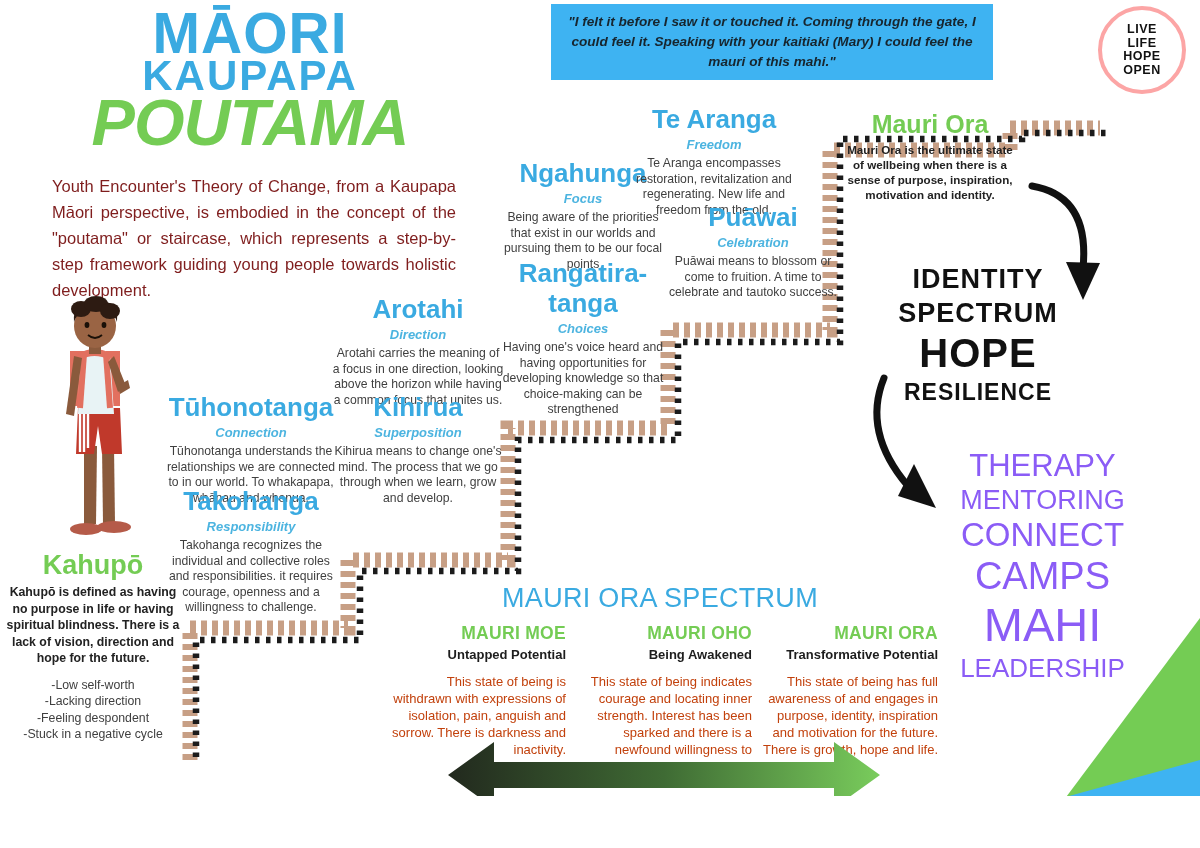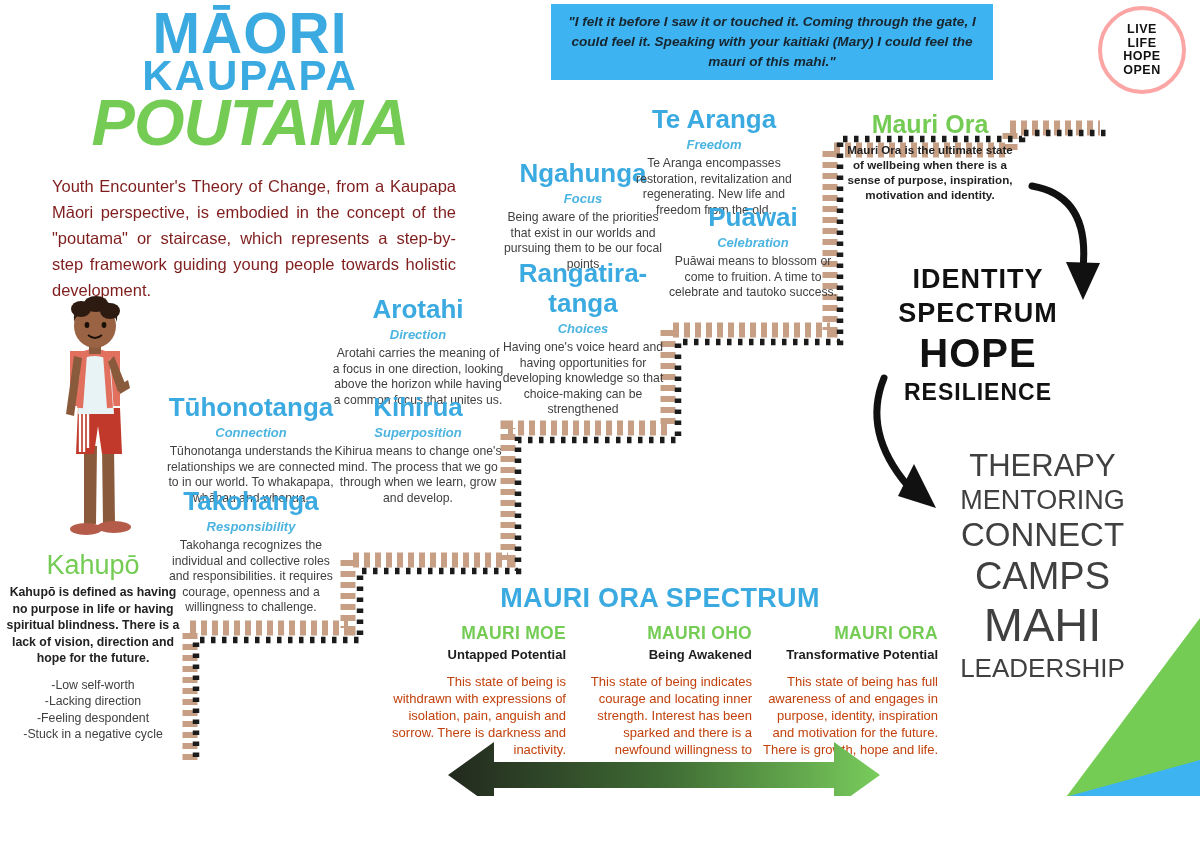--- a/index.html
+++ b/index.html
@@ -36,49 +36,49 @@
   .step .name{font-weight:bold;color:#3aaae1;}
   .step .sub{font-weight:bold;font-style:italic;color:#4cb4e0;}
   .step .desc{color:#3f3f3f;}
 
   .sz-lg .name{font-size:26px;line-height:30px;}
   .sz-lg .sub{font-size:13px;line-height:20px;margin-top:1px;}
   .sz-lg .desc{font-size:12.2px;line-height:15.5px;margin-top:1px;}
 
   
   #kahupo{left:4px;top:549px;width:178px;text-align:center;}
-  #kahupo .name{font-size:27px;font-weight:normal;color:#74cc54;line-height:32px;}
+  #kahupo .name{font-size:27px;font-weight:bold;color:#74cc54;line-height:32px;}
   #kahupo .desc{font-size:12.3px;line-height:16.5px;font-weight:bold;color:#222;margin-top:3px;}
   #kahupo .list{font-size:12.3px;line-height:16.5px;color:#3f3f3f;margin-top:10px;}
 
   
   #mauri-ora-top{left:842px;top:110px;width:176px;text-align:center;}
   #mauri-ora-top .name{font-size:25px;font-weight:bold;color:#74cc54;line-height:28px;}
   #mauri-ora-top .desc{font-size:11.6px;line-height:15px;font-weight:bold;color:#222;margin-top:4px;}
 
   
   #handwords{left:898px;top:262px;width:160px;text-align:center;color:#111;font-weight:bold;}
   #handwords .w1{font-size:27px;line-height:34px;letter-spacing:1px;}
   #handwords .w2{font-size:27px;line-height:34px;letter-spacing:1px;}
   #handwords .w3{font-size:40px;line-height:46px;letter-spacing:1px;}
   #handwords .w4{font-size:23px;line-height:32px;letter-spacing:1px;}
 
   
-  #services{left:955px;top:448px;width:175px;text-align:center;color:#404040;}
+  #services{left:955px;top:448px;width:175px;text-align:center;color:#8b5cf6;}
   #services div{font-weight:normal;letter-spacing:0px;}
   #services .s1{font-size:31px;line-height:36px;}
   #services .s2{font-size:27px;line-height:32px;}
   #services .s3{font-size:33px;line-height:38px;}
   #services .s4{font-size:38px;line-height:44px;}
   #services .s5{font-size:47px;line-height:54px;}
   #services .s6{font-size:26px;line-height:32px;}
 
   
   #spectrum-title{left:400px;top:583px;width:520px;text-align:center;font-size:27px;
-    font-weight:bold;color:#3aaae1;letter-spacing:0.3px;}
+    font-weight:normal;color:#3aaae1;letter-spacing:0.3px;}
   .spec-col{position:absolute;top:622px;width:178px;text-align:right;}
   .spec-col .h{font-size:17.5px;font-weight:bold;color:#74cc54;line-height:22px;letter-spacing:0.3px;}
   .spec-col .sh{font-size:13px;font-weight:bold;color:#1d1d1d;line-height:18px;margin-top:2px;}
   .spec-col .d{font-size:13px;line-height:17px;color:#c2410c;margin-top:9px;}
   #spec-1{left:388px;}
   #spec-2{left:574px;}
   #spec-3{left:760px;}
 
   
   #page-num{left:8px;top:812px;font-size:25px;font-weight:bold;color:#111;}

